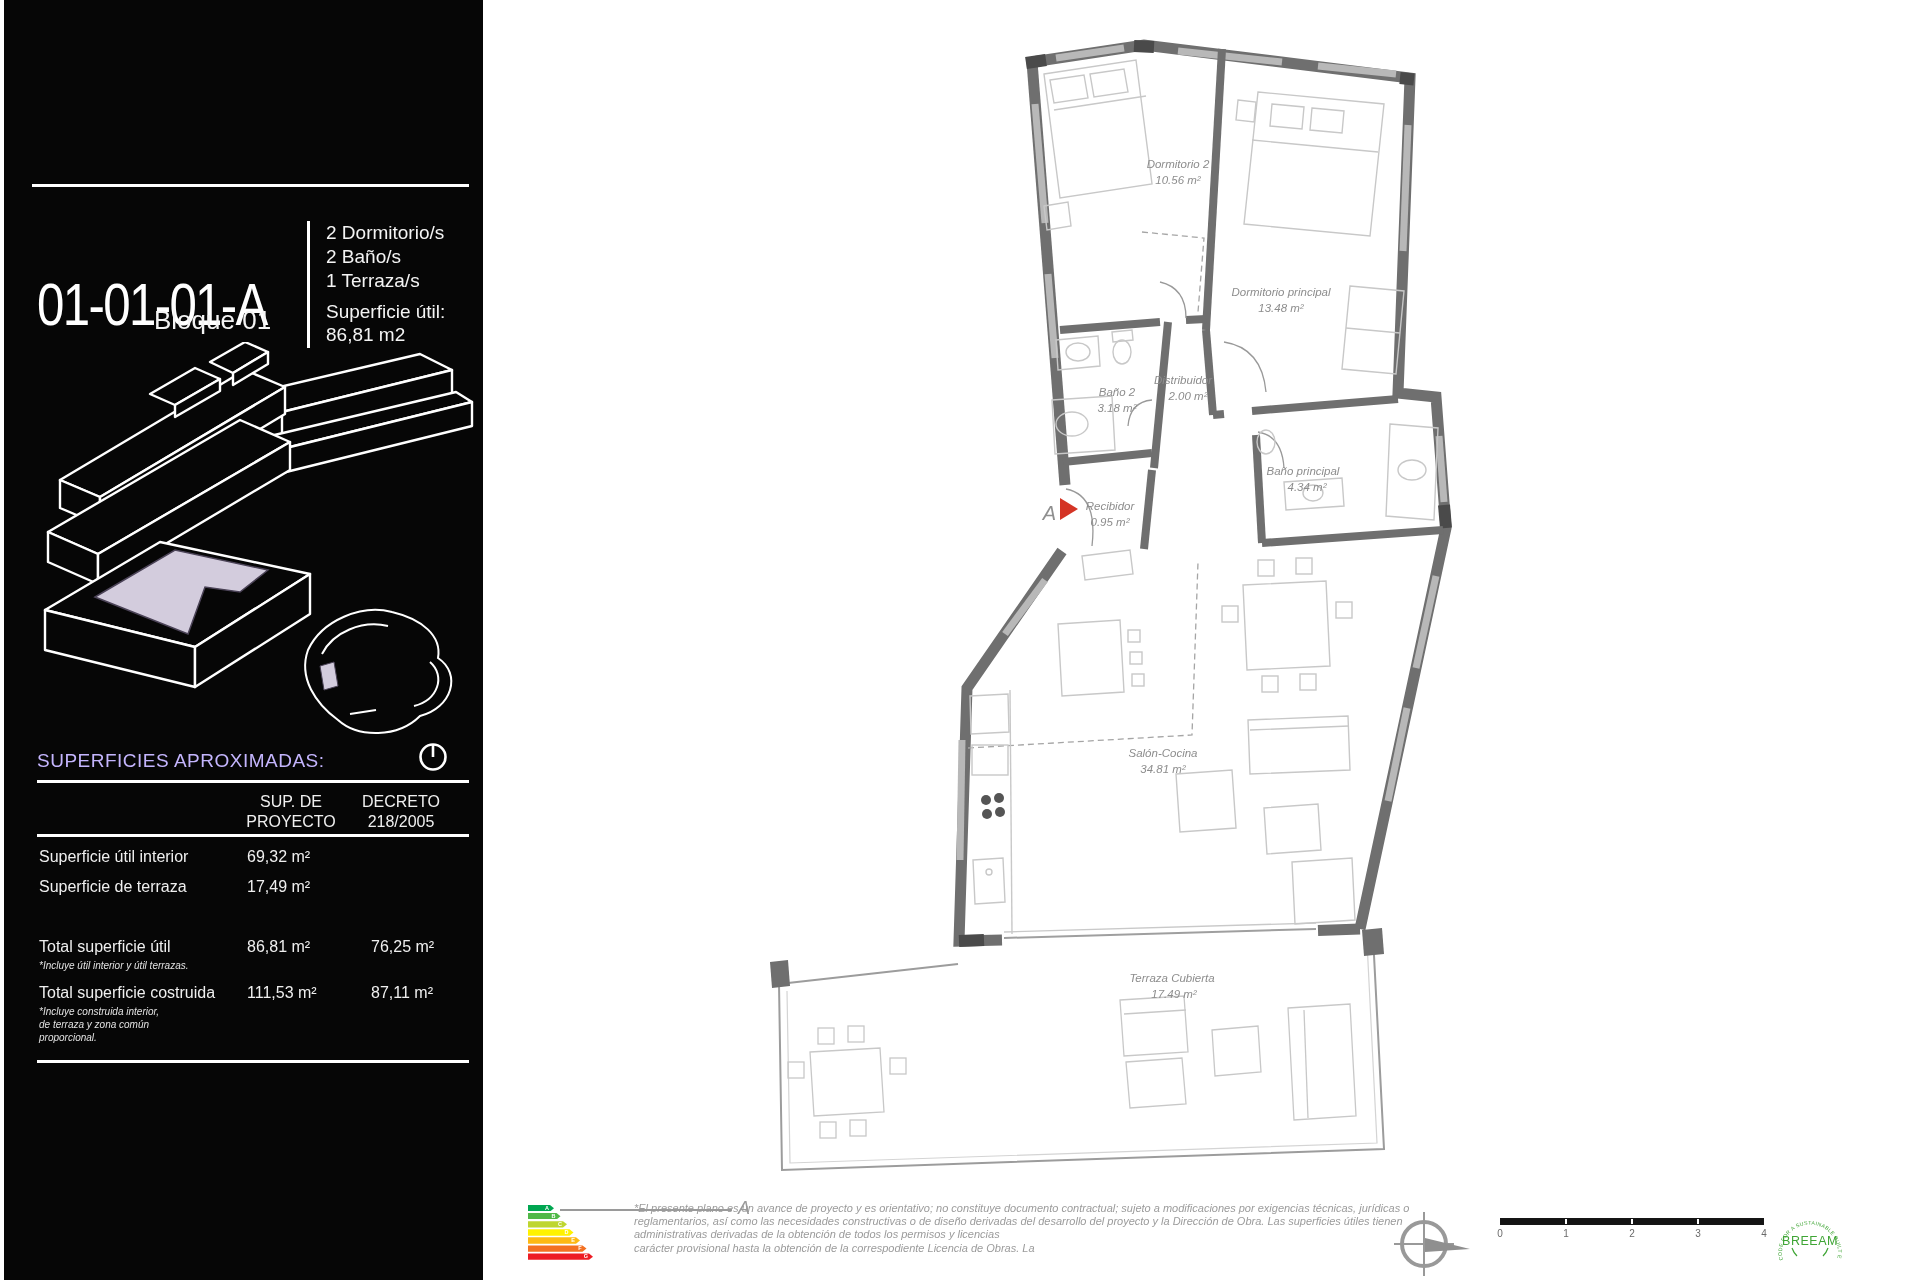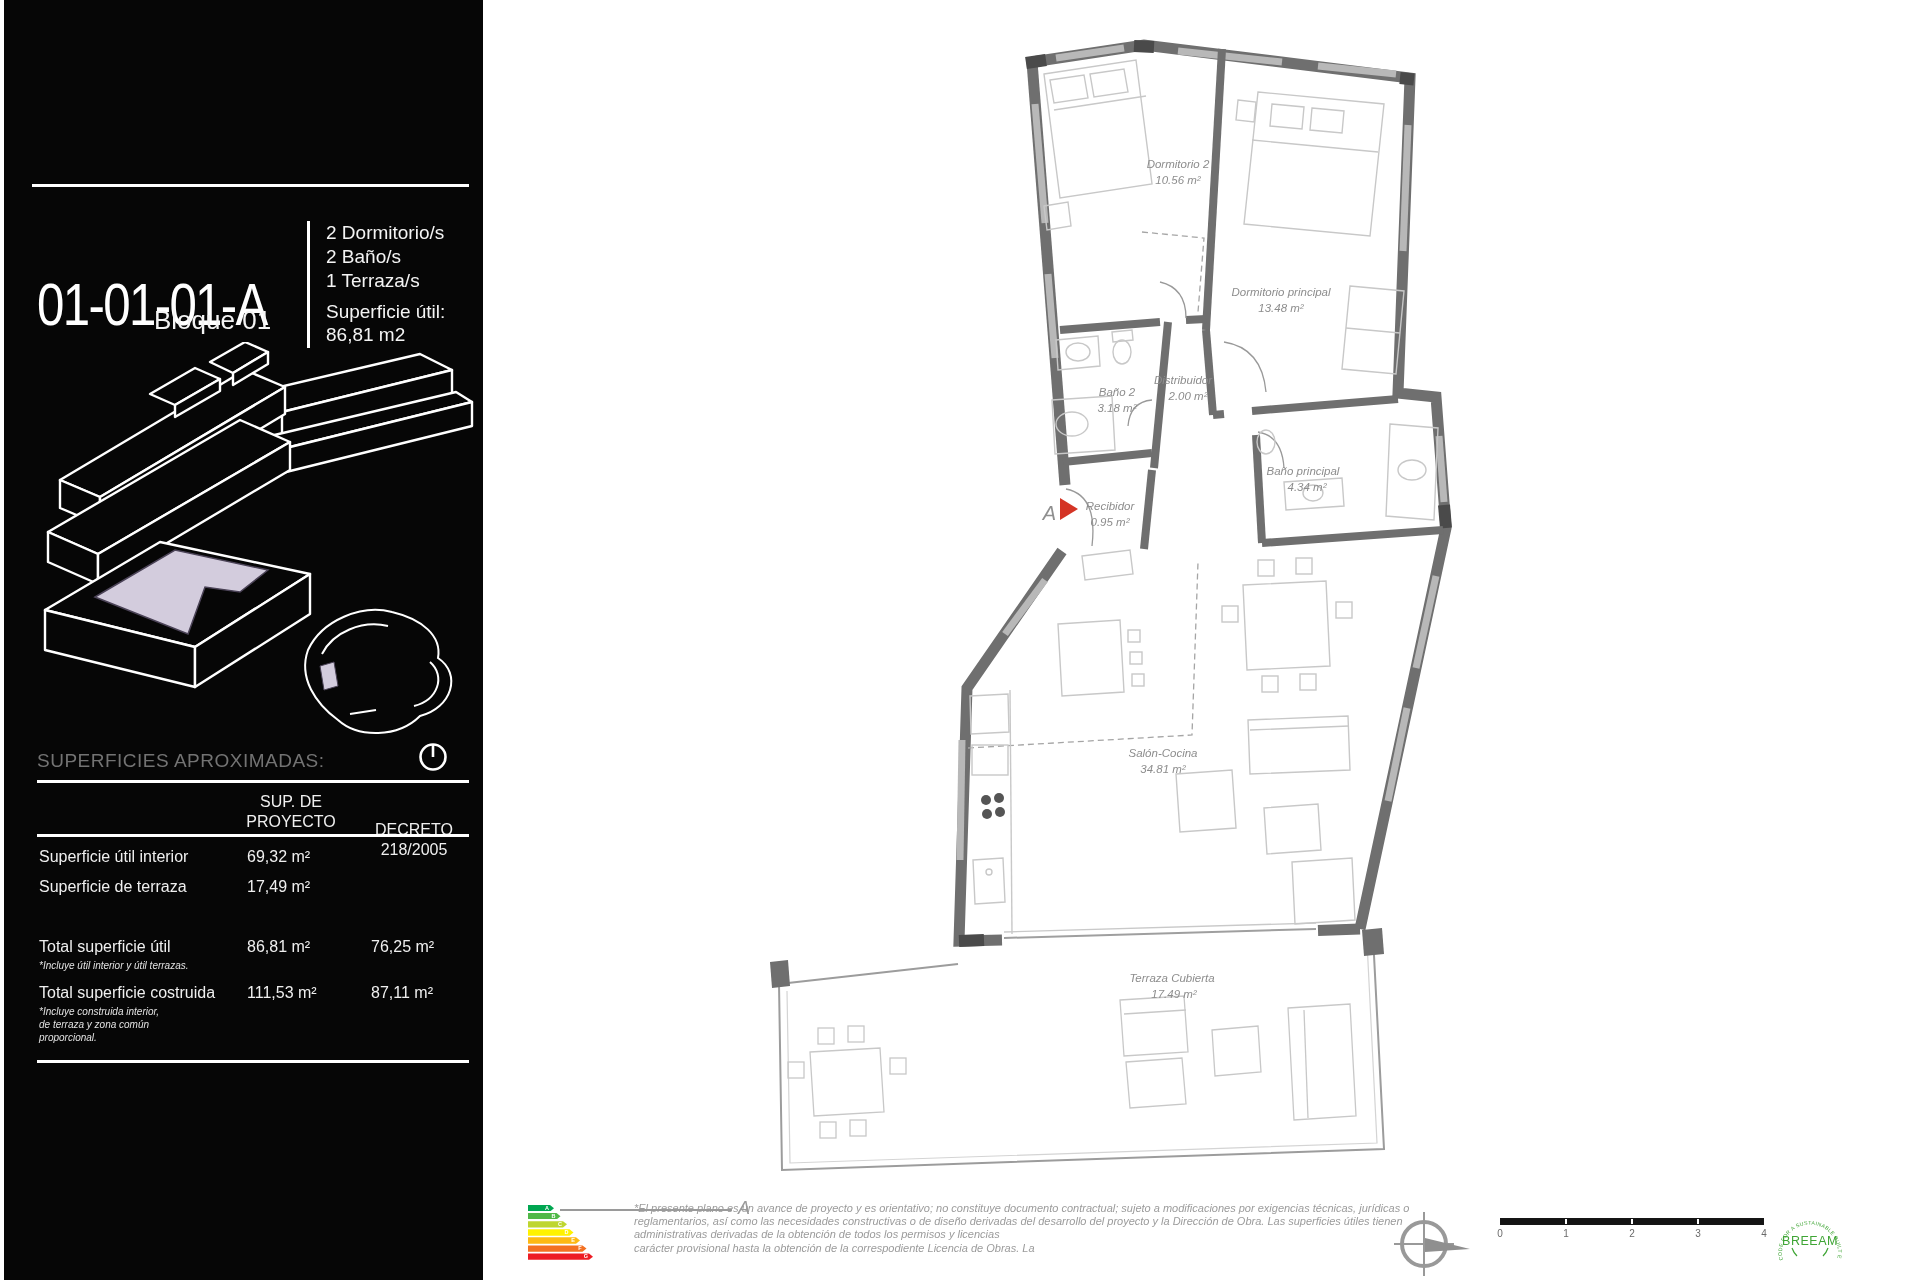--- a/index.html
+++ b/index.html
@@ -10,28 +10,28 @@
   .rule{position:absolute;background:#fff;height:3px;}
   .rule.top{left:28px;top:184px;width:437px;}
   .unit-code{position:absolute;left:33px;top:230px;font-size:60px;font-weight:400;color:#fff;
              letter-spacing:-2px;transform:scaleX(.82);transform-origin:left top;white-space:nowrap;}
   .vdivider{position:absolute;left:303px;top:221px;width:3px;height:127px;background:#fff;}
   .features{position:absolute;left:322px;top:221px;font-size:19px;line-height:24px;color:#f4f4f4;}
   .block-label{position:absolute;left:150px;top:305px;width:135px;text-align:left;font-size:26px;color:#f4f4f4;}
   .sup-util{position:absolute;left:322px;top:300px;font-size:19px;line-height:23px;color:#f4f4f4;}
   .illustration{position:absolute;left:16px;top:342px;}
   
-  .tbl-heading{position:absolute;left:33px;top:750px;font-size:19px;letter-spacing:.5px;color:#737373;}
+  .tbl-heading{position:absolute;left:33px;top:750px;font-size:19px;letter-spacing:.5px;color:#c4b5fd;}
   .north-icon{position:absolute;left:414px;top:740px;}
   .rule.h1{left:33px;top:780px;width:432px;}
   .rule.h2{left:33px;top:834px;width:432px;}
   .rule.h3{left:33px;top:1060px;width:432px;}
   .colhead{position:absolute;top:792px;width:110px;text-align:center;font-size:16px;line-height:20px;color:#efefef;}
   .colhead.c1{left:232px;}
-  .colhead.c2{left:355px;margin-top:28px;}
+  .colhead.c2{left:342px;}
   .trow-label{position:absolute;left:35px;font-size:16px;color:#efefef;white-space:nowrap;}
   .tval{position:absolute;font-size:16px;color:#efefef;white-space:nowrap;}
   .tval.p{left:243px;} .tval.d{left:367px;}
   .tnote{position:absolute;left:35px;font-size:10px;font-style:italic;color:#e2e2e2;white-space:nowrap;}
   
   .plan-svg{position:absolute;left:770px;top:20px;}
   .room-name,.room-area{font-family:"Liberation Sans",sans-serif;font-style:italic;font-size:11.5px;fill:#8d8d8d;}
   .entry-a{font-family:"Liberation Sans",sans-serif;font-style:italic;font-size:20px;fill:#8f8f8f;}
   
   .energy{position:absolute;left:528px;top:1205px;}

